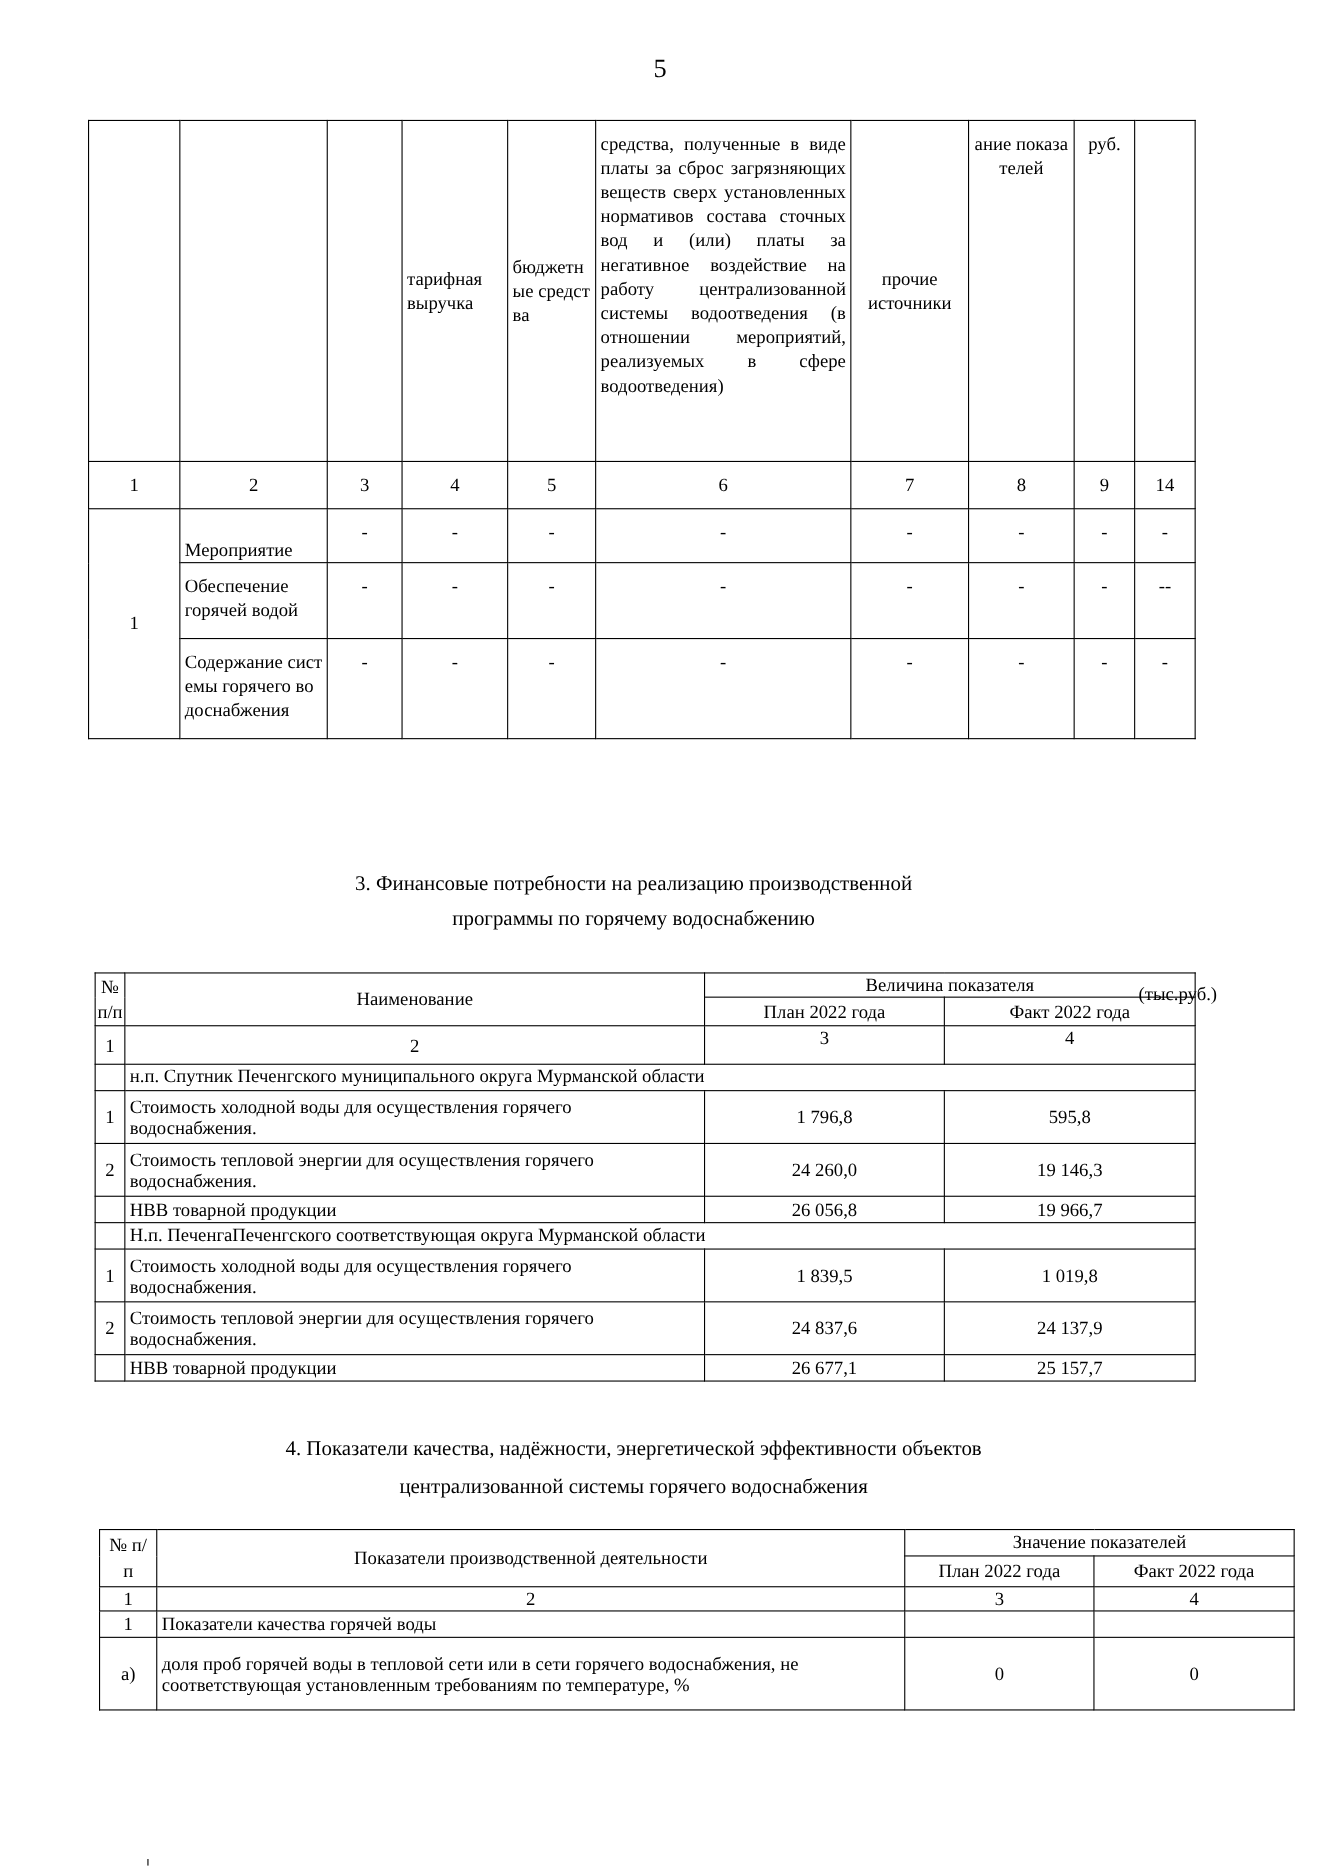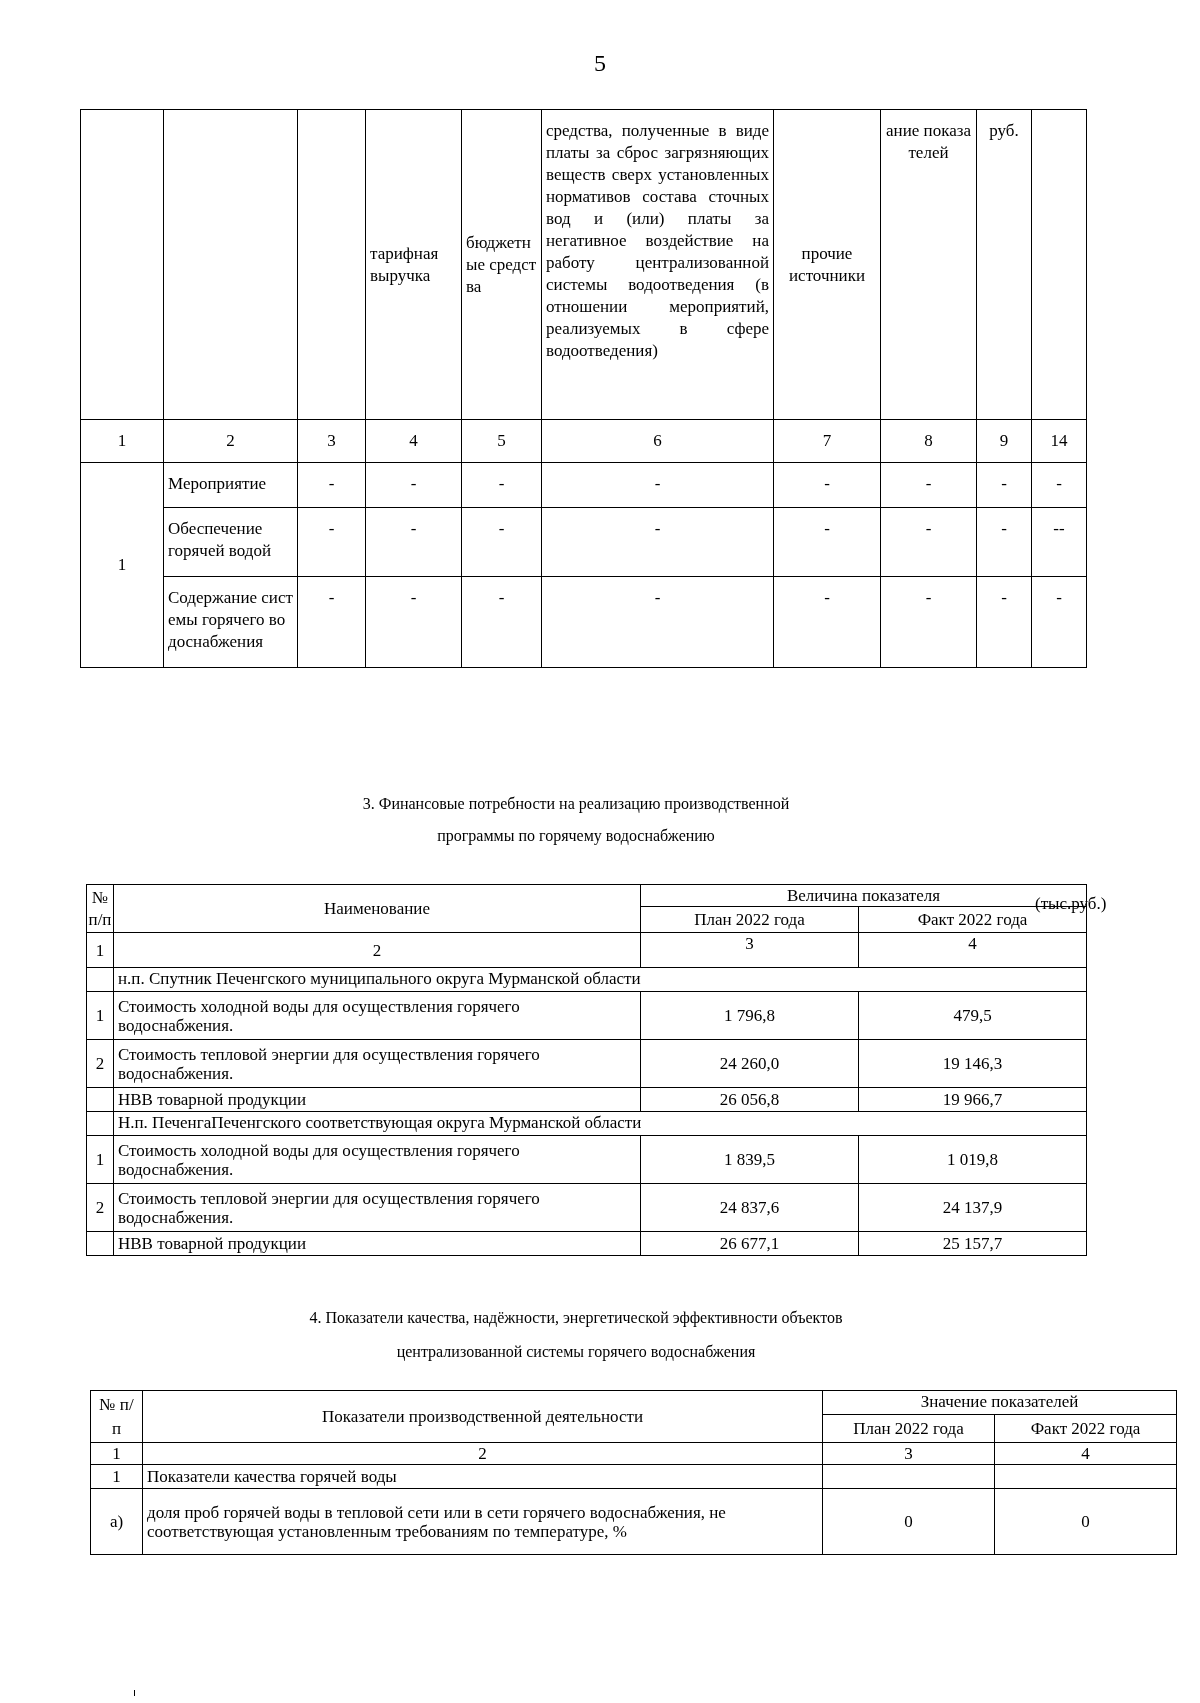--- a/index.html
+++ b/index.html
@@ -4,21 +4,21 @@
 <style>
   html, body { margin: 0; padding: 0; background: #ffffff; }
   body { width: 1200px; height: 1703px; position: relative; overflow: hidden;
          font-family: "Liberation Serif", "DejaVu Serif", serif; color: #000; }
   .page-num { position: absolute; left: 0; width: 1200px; top: 50px; text-align: center; font-size: 24px; }
   table { border-collapse: collapse; position: absolute; table-layout: fixed; }
   td { border: 1.5px solid #000; padding: 0 4px; vertical-align: top; font-size: 17px; line-height: 22px; }
   .c { text-align: center; }
   .m { vertical-align: middle; }
   .jl { text-align: justify; }
-  .title { position: absolute; left: 0; width: 1152px; text-align: center; font-size: 16px; line-height: 32px; }
+  .title { position: absolute; left: 0; width: 1152px; text-align: center; font-size: 19px; line-height: 32px; }
   .unit { position: absolute; font-size: 17px; margin-top: 32px; }
   .t2 td { font-size: 17px; line-height: 19px; padding: 1px 4px; }
   .t3 td { font-size: 17px; line-height: 19px; padding: 1px 4px; }
   .mark { position: absolute; left: 134px; top: 1690px; width: 1px; height: 6px; background: #000; }
 </style>
 </head>
 <body>
 
 <div class="page-num">5</div>
 
@@ -55,21 +55,21 @@
     <td class="c m">4</td>
     <td class="c m">5</td>
     <td class="c m">6</td>
     <td class="c m">7</td>
     <td class="c m">8</td>
     <td class="c m">9</td>
     <td class="c m">14</td>
   </tr>
   <tr style="height:45px">
     <td class="c m" rowspan="3">1</td>
-    <td style="padding-top:10px;">Мероприятие</td>
+    <td style="padding-top:26px;">Мероприятие</td>
     <td class="c" style="padding-top:10px;">-</td>
     <td class="c" style="padding-top:10px;">-</td>
     <td class="c" style="padding-top:10px;">-</td>
     <td class="c" style="padding-top:10px;">-</td>
     <td class="c" style="padding-top:10px;">-</td>
     <td class="c" style="padding-top:10px;">-</td>
     <td class="c" style="padding-top:10px;">-</td>
     <td class="c" style="padding-top:10px;">-</td>
   </tr>
   <tr style="height:69px">
@@ -125,21 +125,21 @@
     <td class="c">4</td>
   </tr>
   <tr style="height:24px">
     <td></td>
     <td colspan="3">н.п. Спутник Печенгского муниципального округа Мурманской области</td>
   </tr>
   <tr style="height:48px">
     <td class="c m">1</td>
     <td class="m">Стоимость холодной воды для осуществления горячего водоснабжения.</td>
     <td class="c m">1 796,8</td>
-    <td class="c m">479,5</td>
+    <td class="c m">595,8</td>
   </tr>
   <tr style="height:48px">
     <td class="c m">2</td>
     <td class="m">Стоимость тепловой энергии для осуществления горячего водоснабжения.</td>
     <td class="c m">24 260,0</td>
     <td class="c m">19 146,3</td>
   </tr>
   <tr style="height:24px">
     <td class="c m"></td>
     <td class="m">НВВ товарной продукции</td>

